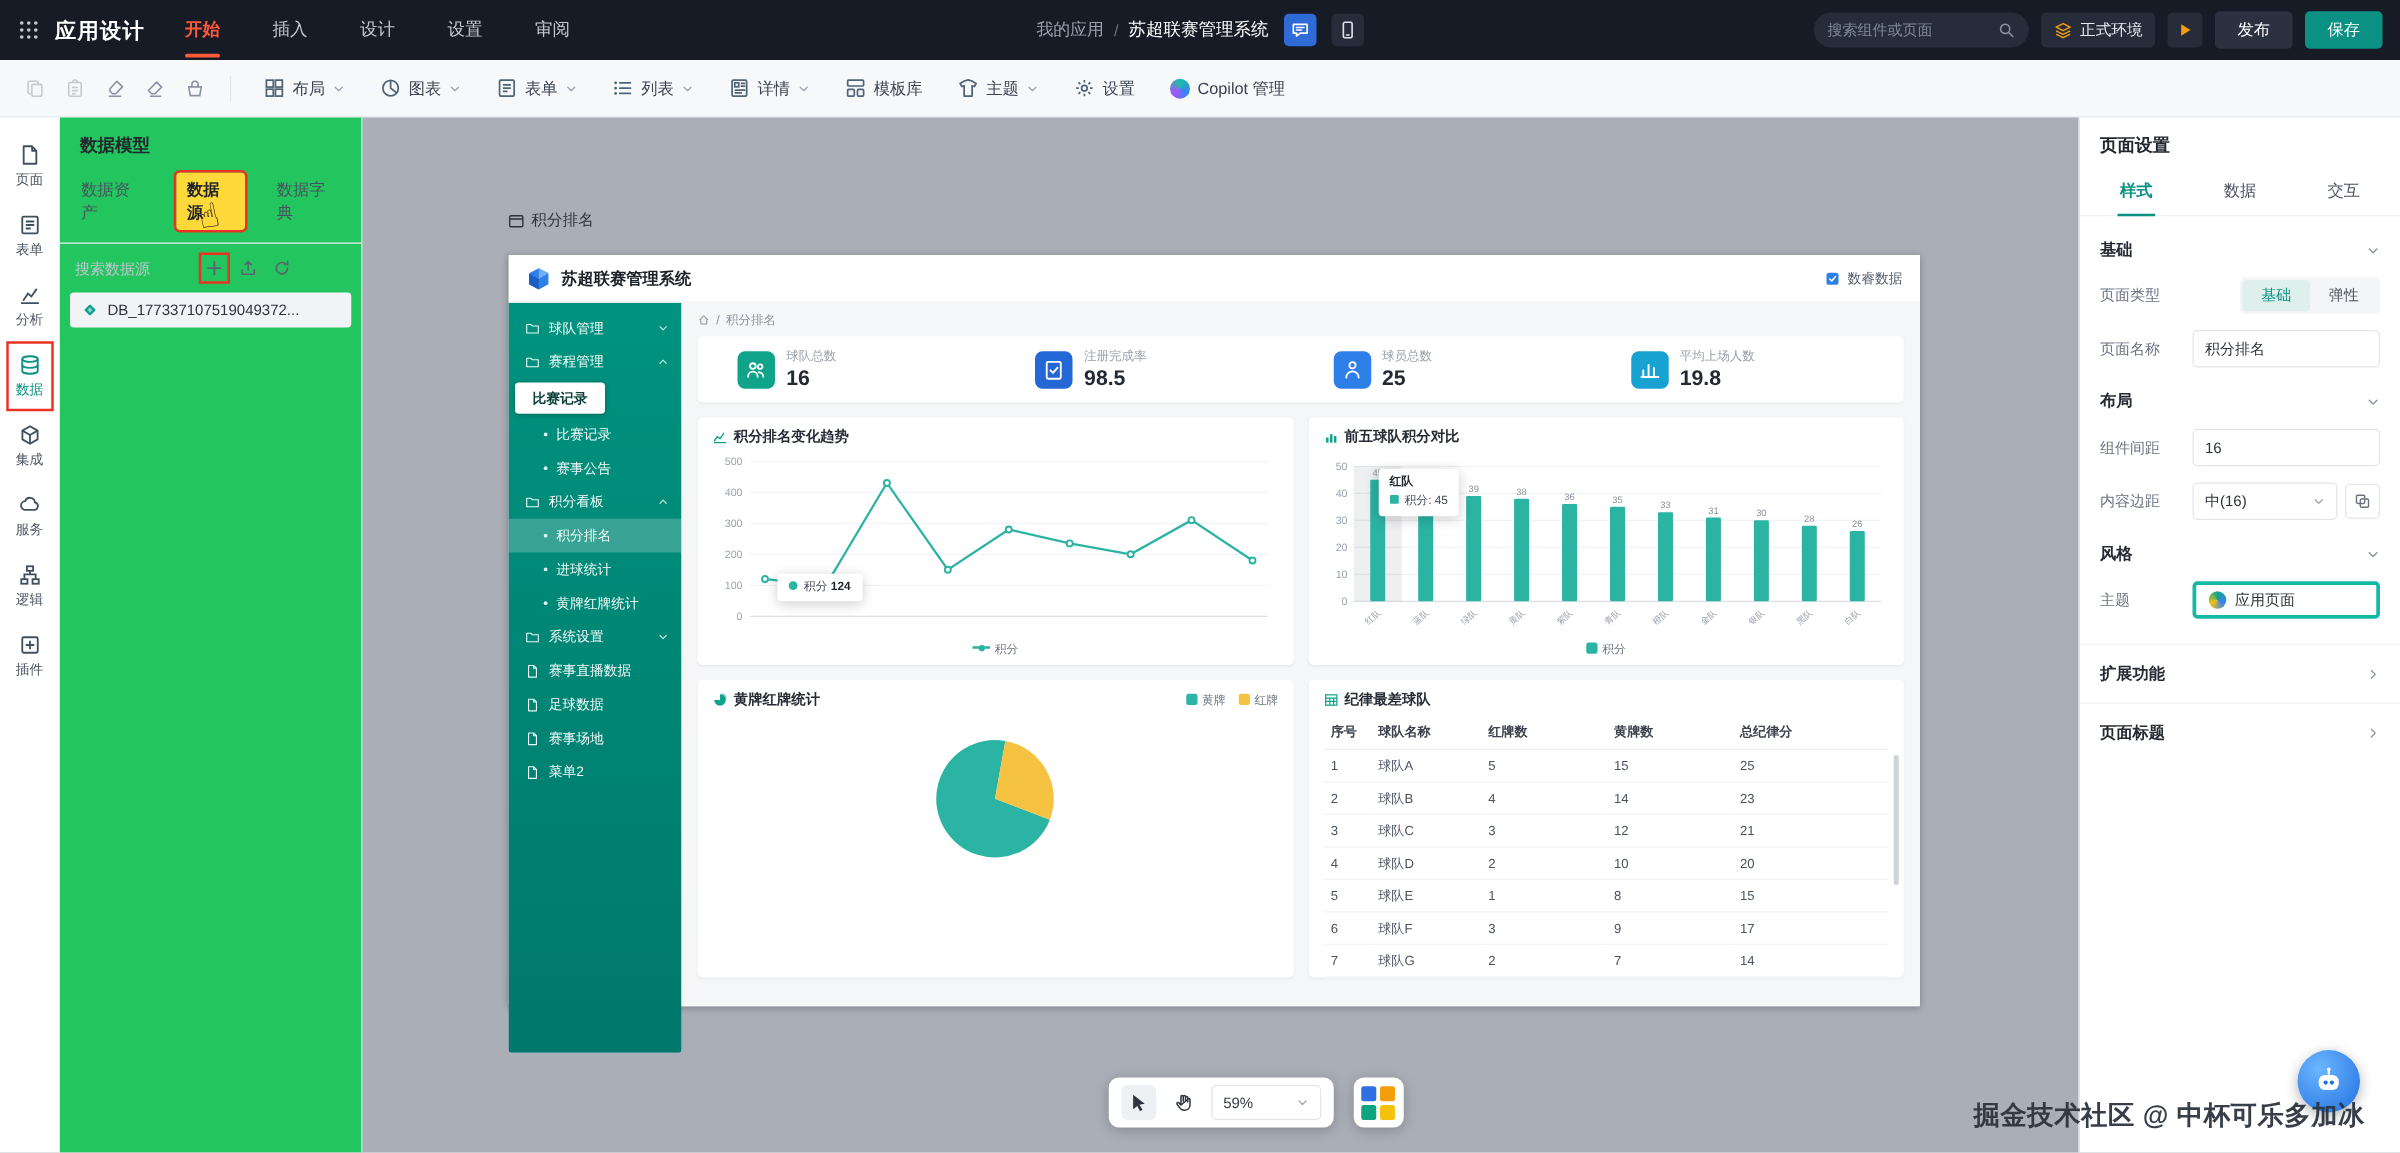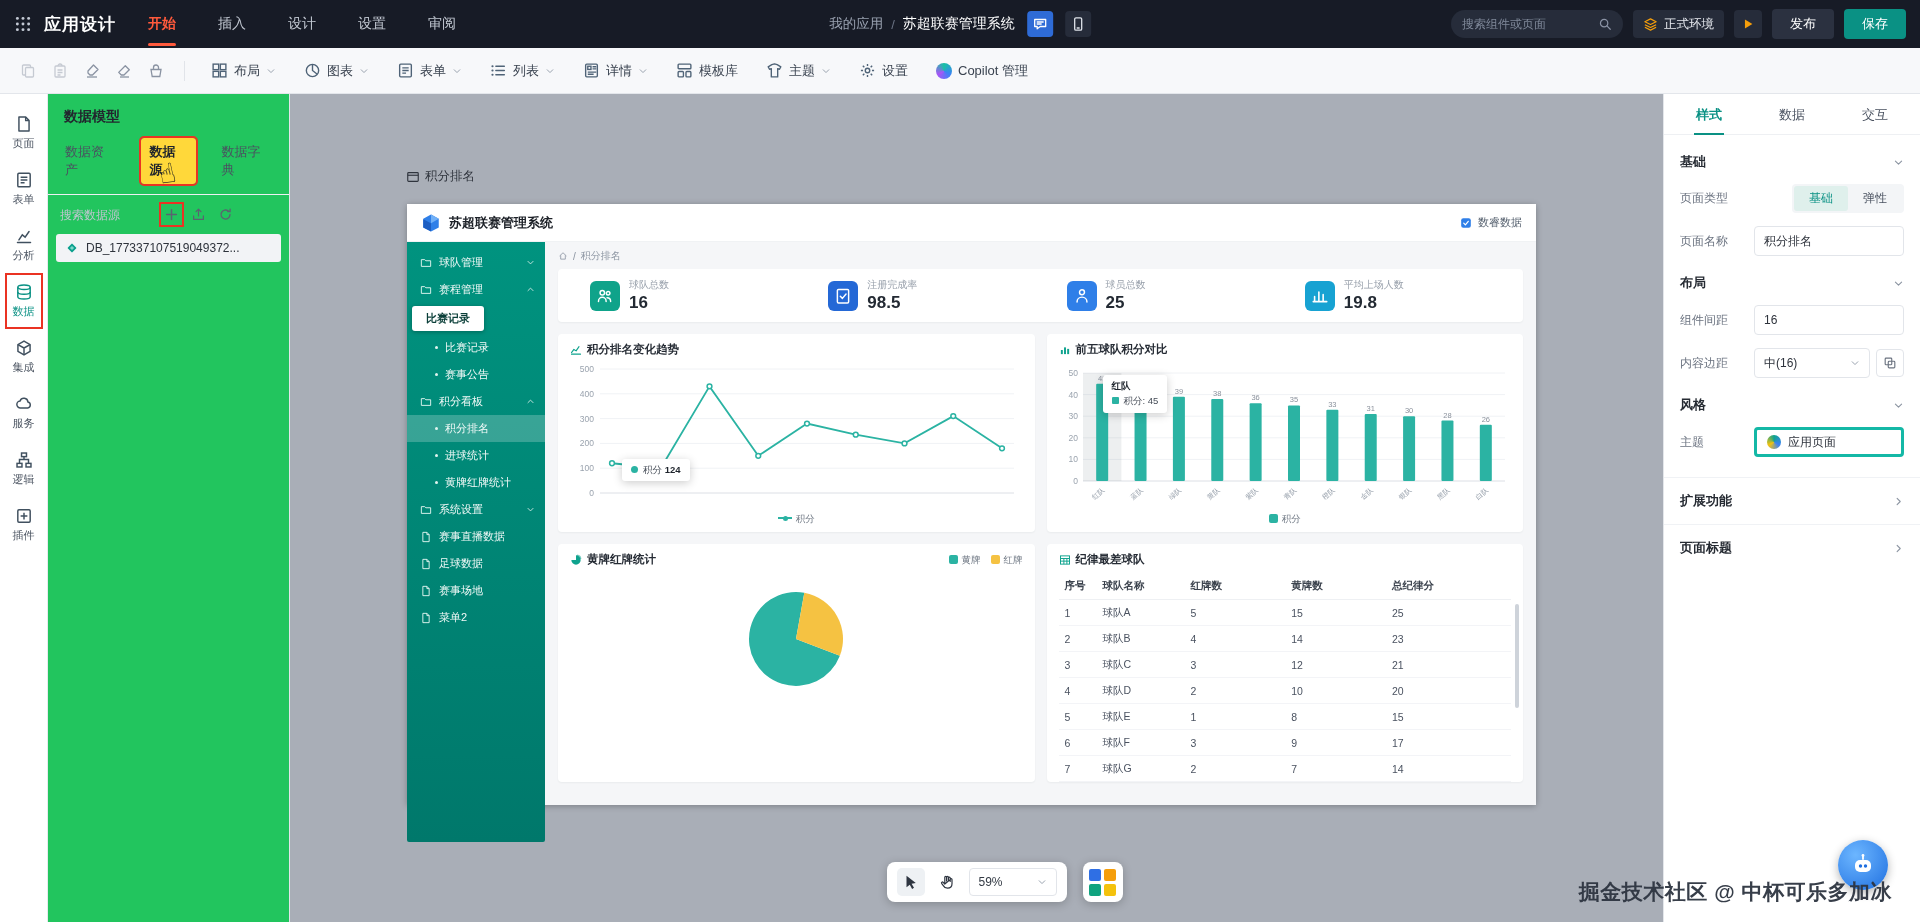--- a/index.html
+++ b/index.html
@@ -933,20 +933,21 @@
     </div>
     <div class="widgets-btn">
       <i style="background:#2f6fe4"></i>
       <i style="background:#f59e0b"></i>
       <i style="background:#10a37f"></i>
       <i style="background:#f4c20d"></i>
     </div>
   </div>
 
   <div class="rpanel">
+    <div class="rp-title">页面设置</div>
     <div class="rp-tabs">
       <span class="rp-tab active">样式</span>
       <span class="rp-tab">数据</span>
       <span class="rp-tab">交互</span>
     </div>
 
     <div class="rp-sec">
       <span>基础</span>
       <span data-icon="chevdown">
           <svg viewBox="0 0 16 16" fill="none" stroke="currentColor" stroke-width="1.6" stroke-linecap="round" stroke-linejoin="round">

